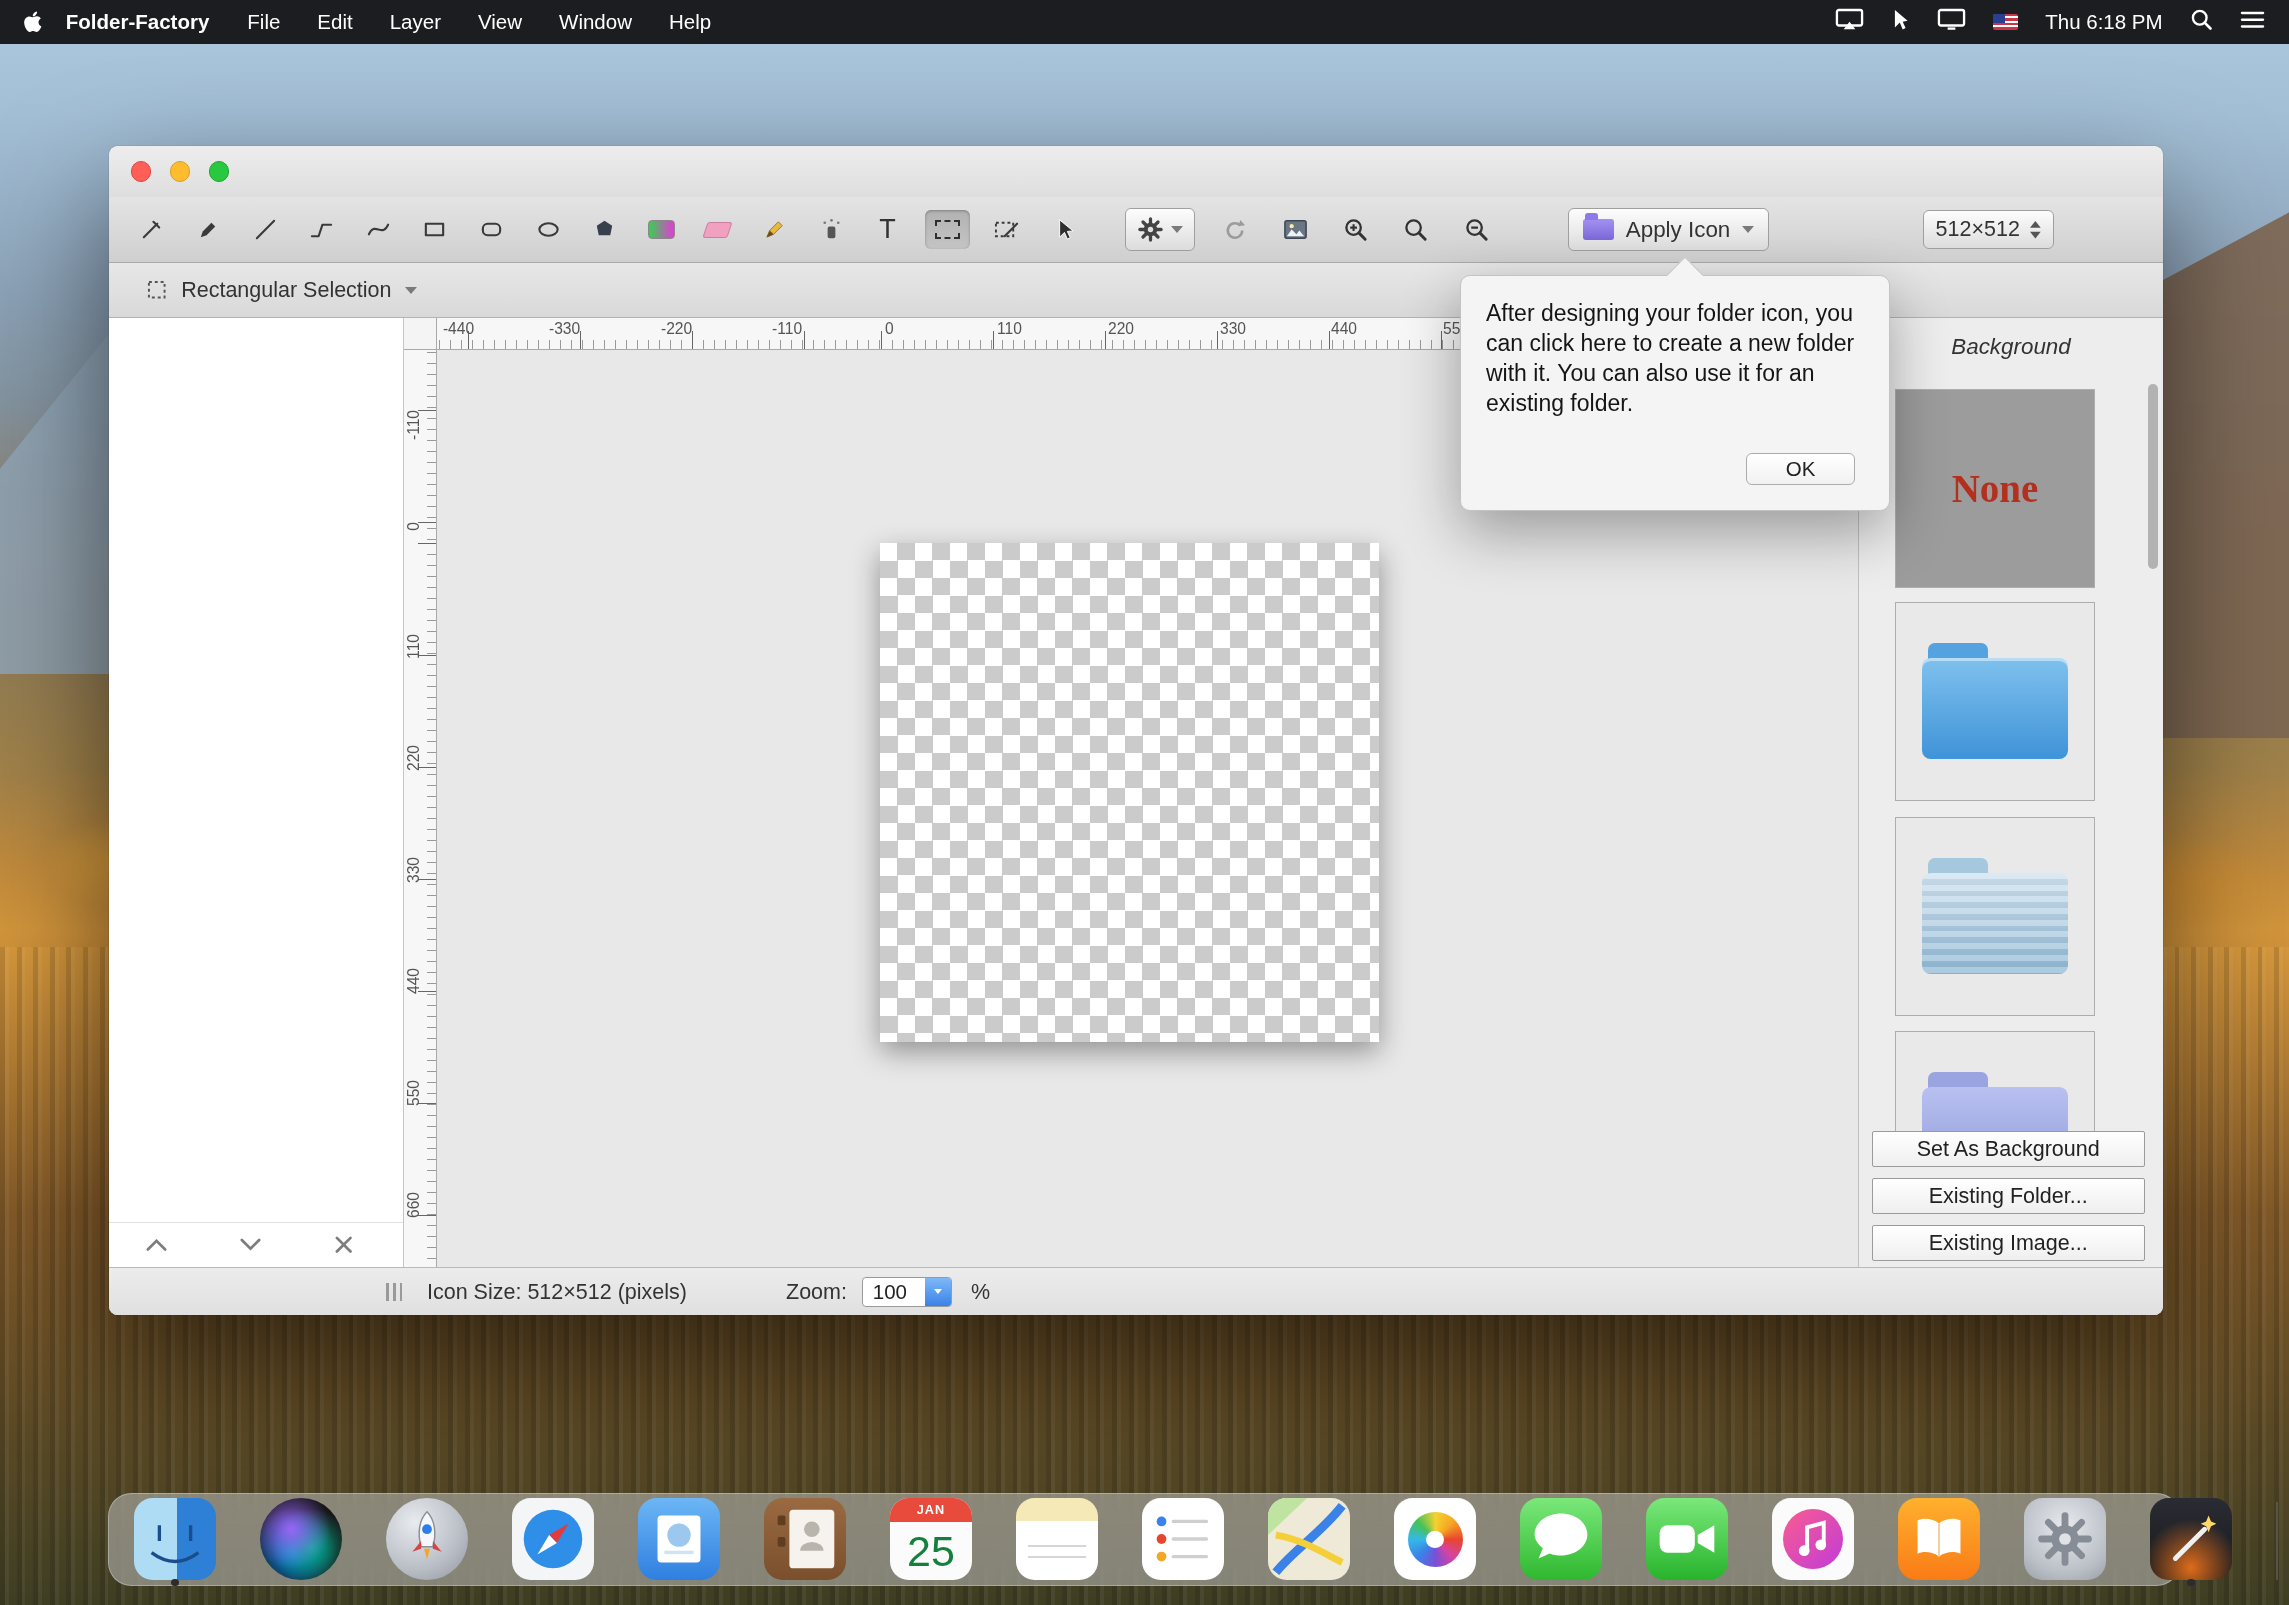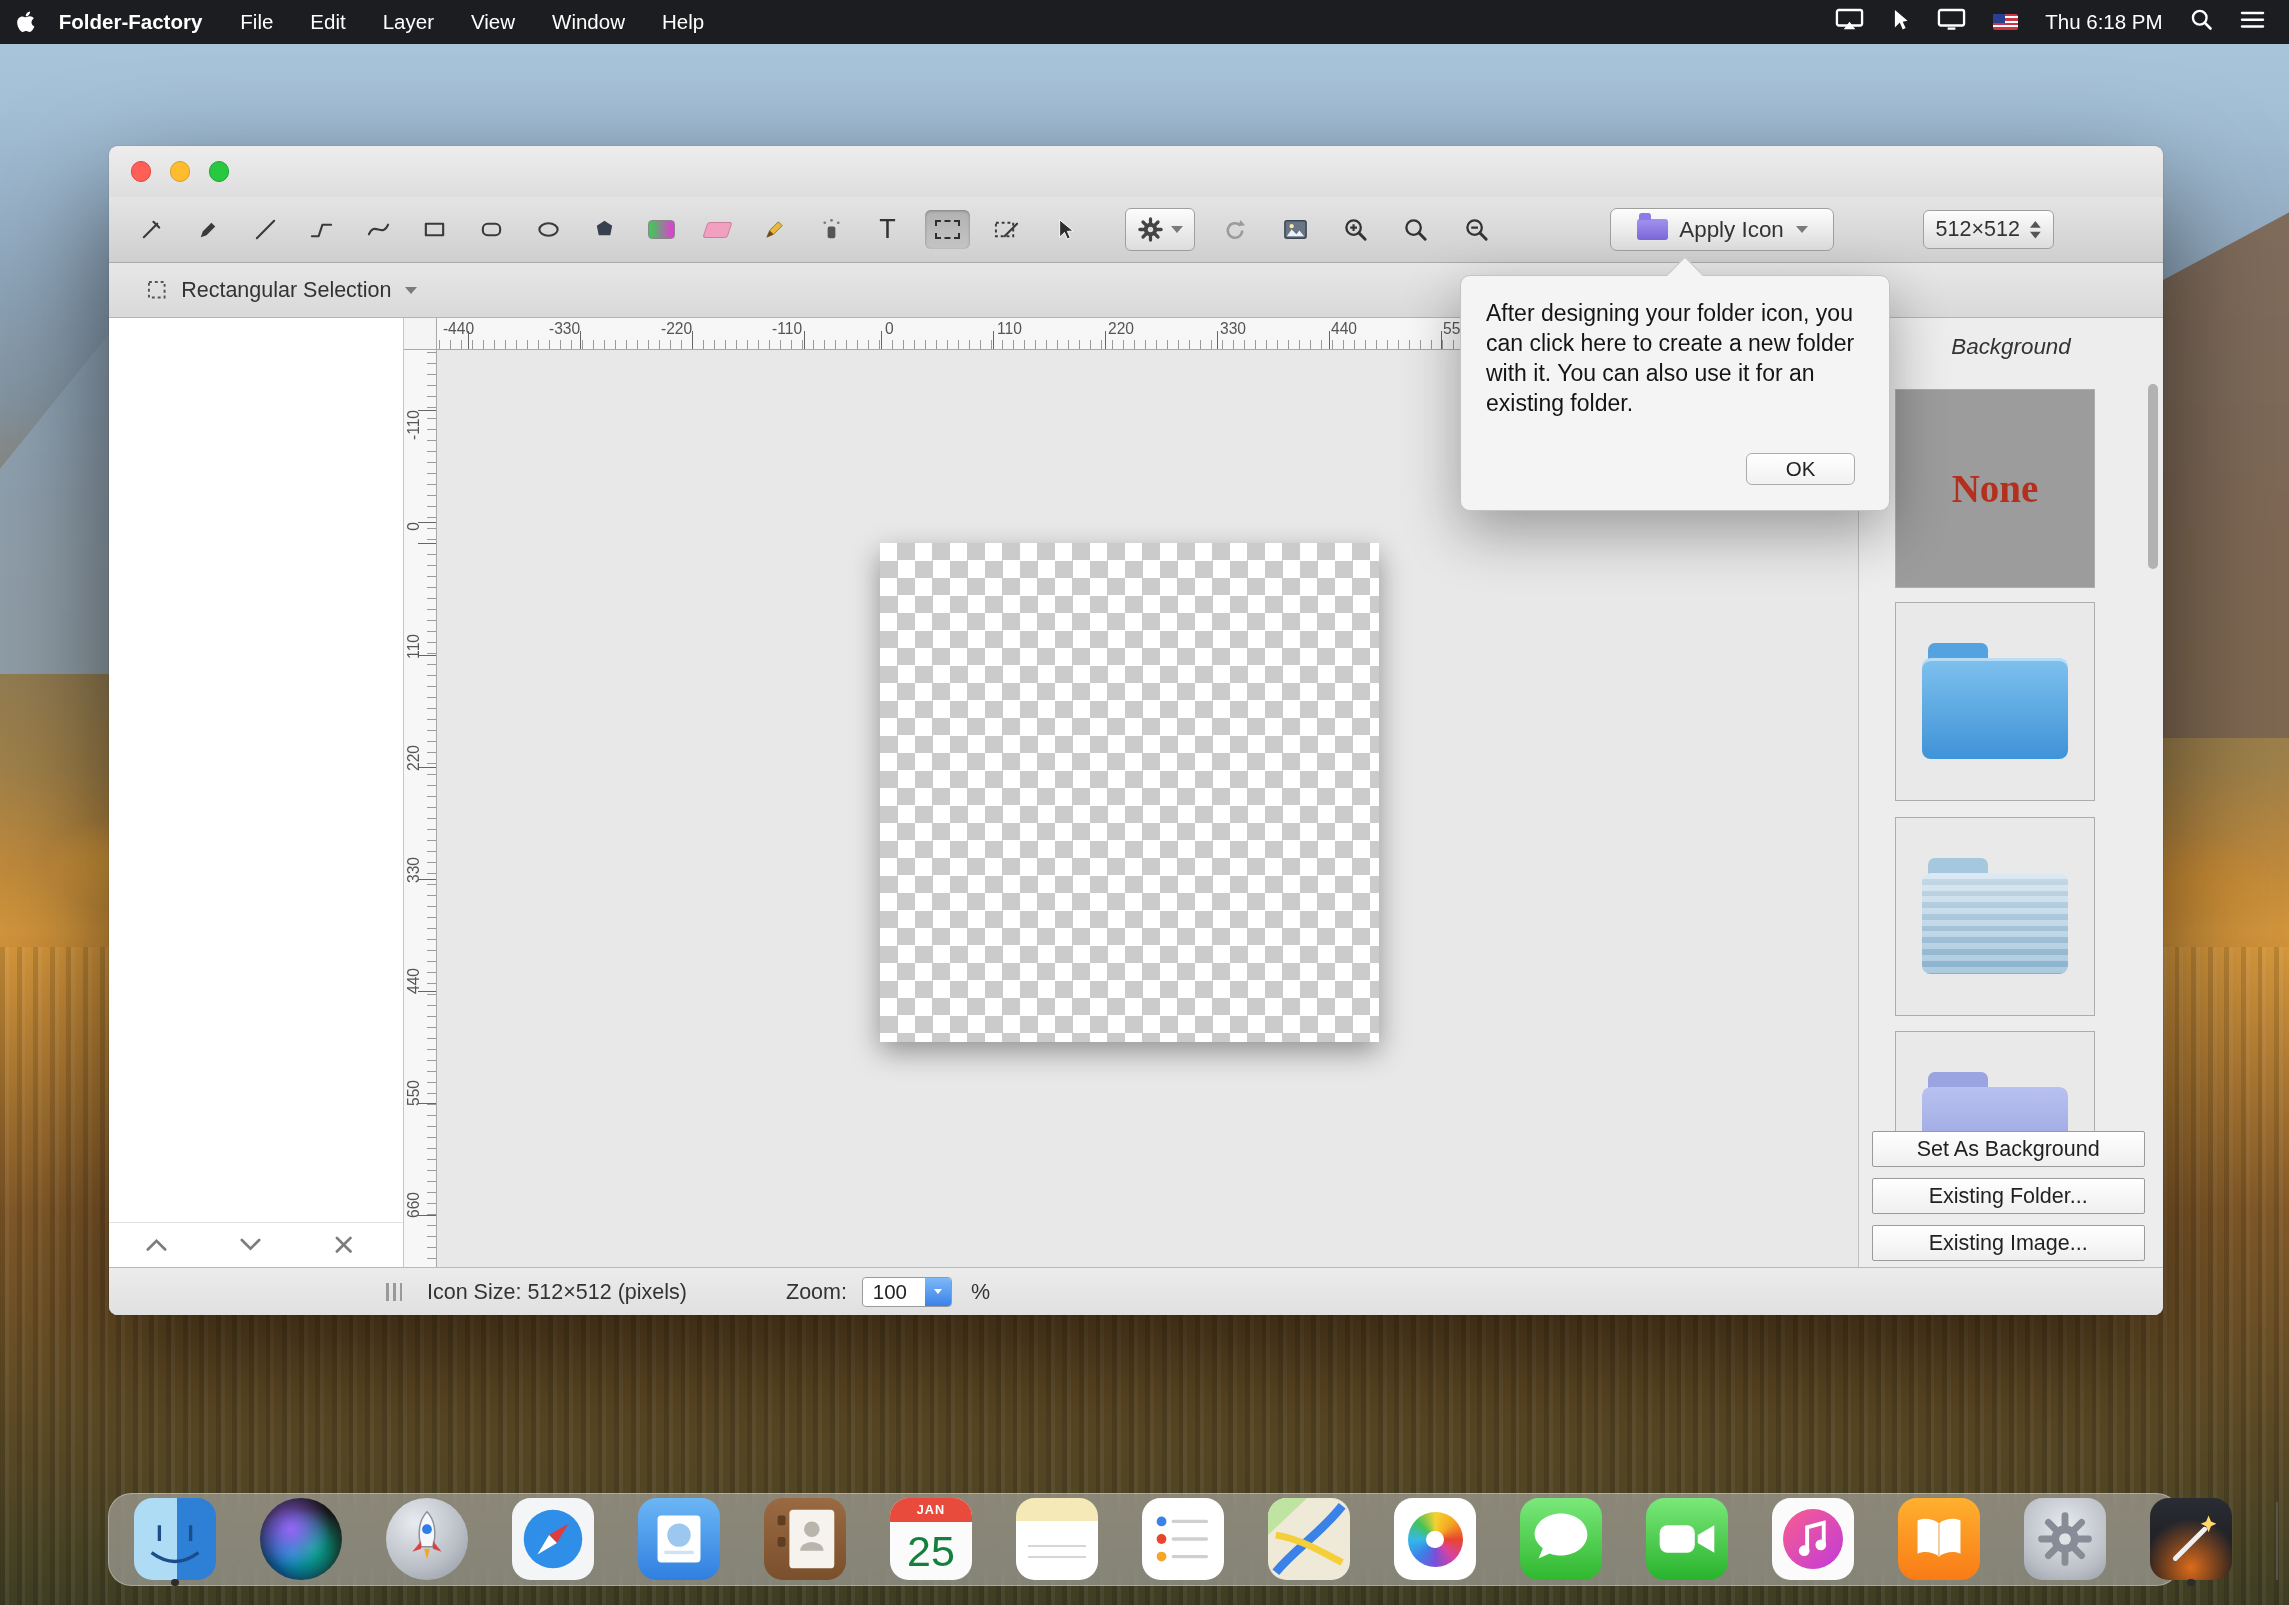--- a/index.html
+++ b/index.html
@@ -25,21 +25,21 @@
     radial-gradient(195px 88px at 78% 55%,#e0a840,transparent 70%),
     radial-gradient(156px 78px at 95% 65%,#cf8f35,transparent 70%);}
   .water{position:absolute;left:0;right:0;top:59%;bottom:0;
     background:linear-gradient(180deg,rgba(214,152,60,.92),rgba(130,89,40,.94) 40%,rgba(62,62,35,.97) 100%);}
   .water::after{content:"";position:absolute;inset:0;
     background:repeating-linear-gradient(90deg,rgba(0,0,0,.12) 0 4.9px,rgba(255,255,255,.05) 4.9px 8.8px,rgba(0,0,0,0) 8.8px 16.6px);}
 
   
   .menubar{position:absolute;top:0;left:0;right:0;height:44px;z-index:50;
     background:rgba(22,22,24,.96);display:flex;align-items:center;color:#fff;font-size:20.5px;}
-  .mb-left{display:flex;align-items:center;padding-left:8px;}
+  .mb-left{display:flex;align-items:center;padding-left:15px;}
   .mb-apple{width:21.5px;height:23.4px;margin:0 13.7px 0 7.8px;display:flex;align-items:center;}
   .mb-app{font-weight:bold;padding:0 19.5px 0 7.8px;}
   .mb-item{padding:0 18.5px;}
   .mb-right{margin-left:auto;display:flex;align-items:center;gap:27px;padding-right:25px;}
   .mb-clock{font-size:20.5px;}
   .flag{width:25px;height:15.6px;position:relative;background:repeating-linear-gradient(180deg,#cc3344 0 2.2px,#fff 2.2px 4.5px);border-radius:2px;overflow:hidden;}
   .flag::before{content:"";position:absolute;left:0;top:0;width:11.7px;height:8.8px;background:#2a3f8f;}
 
   
   .window{position:absolute;left:109px;top:146px;width:2054px;height:1169px;z-index:10;
@@ -64,21 +64,21 @@
   .tsk{stroke:#3a3a3a;stroke-width:2.2;fill:none;stroke-linecap:round;stroke-linejoin:round;}
   .grad-swatch{width:27px;height:19.5px;border-radius:3.9px;border:1px solid #888;
     background:linear-gradient(90deg,#35d14e,#e838d8);}
   .eraser-sw{width:25px;height:15.6px;border-radius:2.9px;border:1px solid #c97fa0;background:#f2a0bf;transform:skewX(-18deg);}
   .ttool{font-size:27px;color:#333;font-weight:500;}
   .dash-box{width:25px;height:19.5px;border:2px dashed #2e2e2e;}
   .btnish{height:43px;display:flex;align-items:center;justify-content:center;border:1px solid #9f9f9f;border-radius:5.9px;
     background:linear-gradient(#fdfdfd,#dcdcdc);}
   .gear-btn{width:70px;gap:7.8px;margin-right:17.6px;flex:0 0 auto;}
   .flat{width:43px;height:43px;display:flex;align-items:center;justify-content:center;margin-right:17.6px;flex:0 0 auto;}
-  .apply-btn{margin-left:94px;width:224px;gap:11.7px;font-size:22.4px;color:#333;flex:0 0 auto;border-radius:7px;}
+  .apply-btn{margin-left:52px;width:201px;gap:11.7px;font-size:22.4px;color:#333;flex:0 0 auto;}
   .mini-folder{width:31px;height:21.5px;border-radius:2.9px;position:relative;background:linear-gradient(#a391f0,#7b68d8);}
   .mini-folder::before{content:"";position:absolute;top:-5.9px;left:2px;width:12.7px;height:6.8px;border-radius:2.9px 2.9px 0 0;background:#8d7ae8;}
   .size-ctl{margin-left:auto;margin-right:109px;width:131px;height:39px;gap:8.8px;font-size:21.5px;color:#333;flex:0 0 auto;}
 
   .selbar{position:absolute;left:0;top:117px;right:0;height:55px;
     background:linear-gradient(#e7e7e7,#d9d9d9);border-bottom:1px solid #b3b3b3;
     display:flex;align-items:center;padding-left:37px;gap:13.7px;font-size:21.5px;color:#333;}
 
   
   .left-panel{position:absolute;left:0;top:172px;width:295px;bottom:48px;background:#fff;border-right:1px solid #c6c6c6;}

